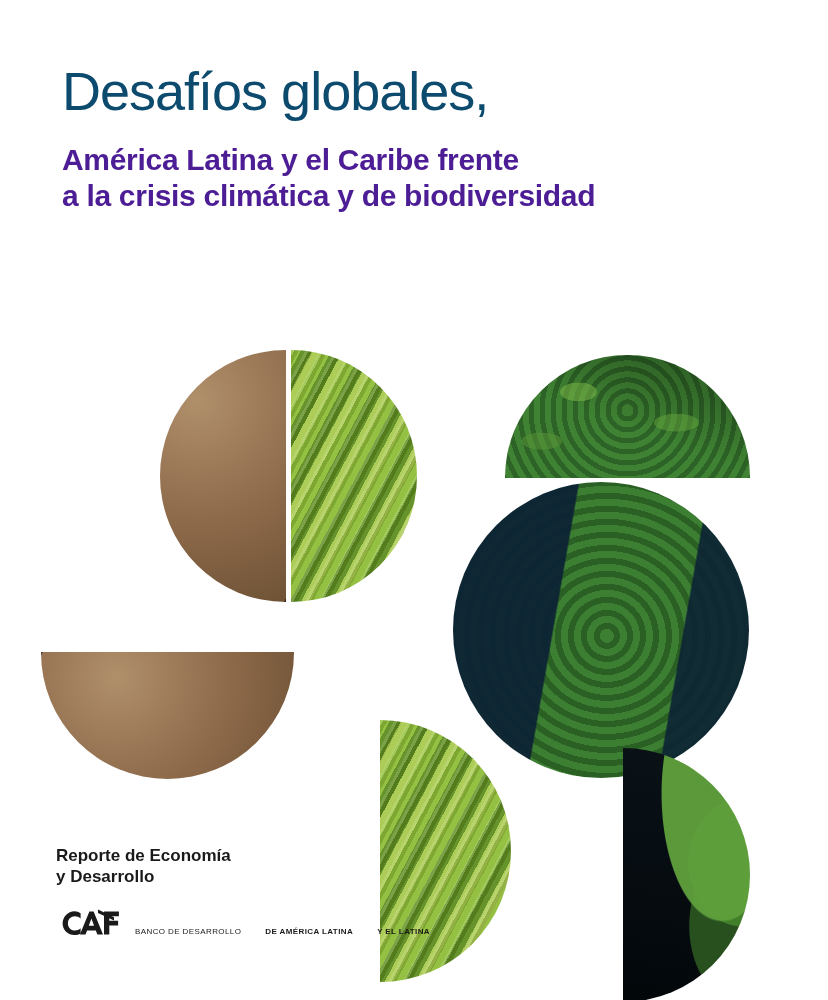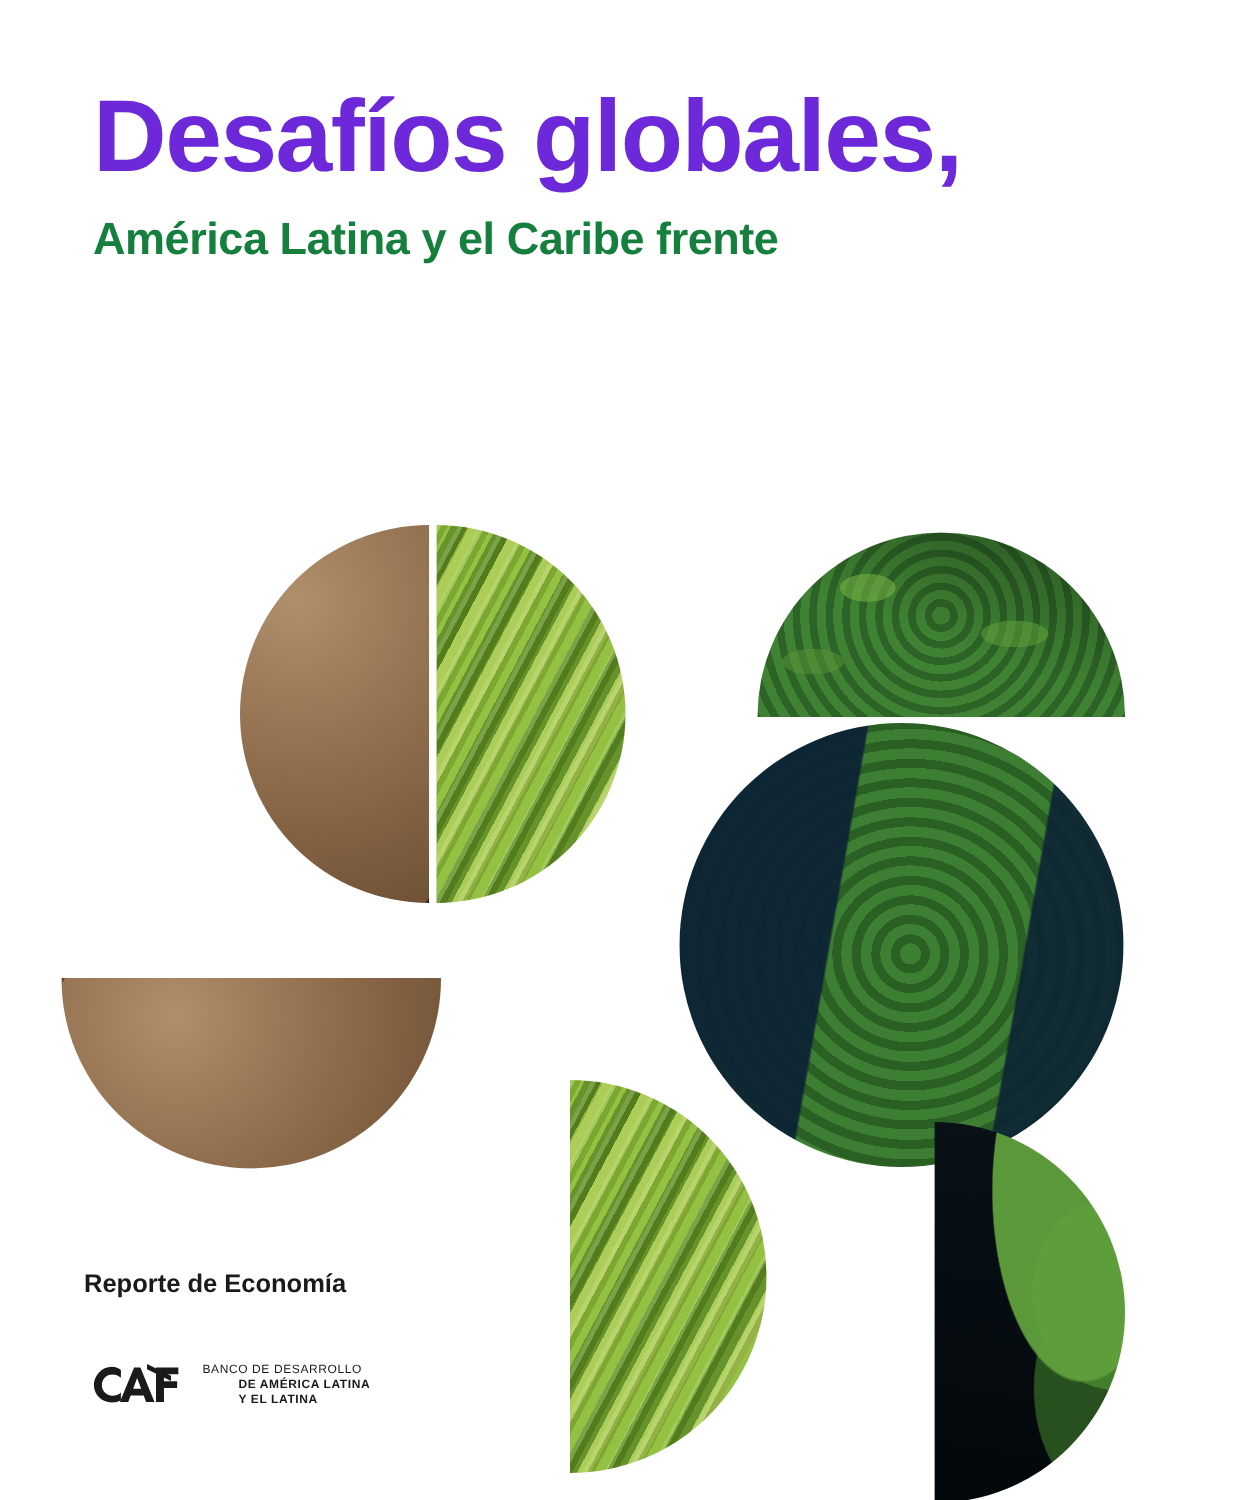--- a/index.html
+++ b/index.html
@@ -23,29 +23,29 @@
   }
 
   
   .title-block {
     position: absolute;
     left: 62px;
     top: 62px;
     width: 720px;
   }
   .title-line {
-    color: #6d28d9;
-    font-weight: bold;
-    font-size: 68px;
+    color: #0c4a6e;
+    font-weight: normal;
+    font-size: 54px;
     line-height: 58px;
     letter-spacing: -1px;
     white-space: nowrap;
   }
   .subtitle-line {
-    color: #15803d;
+    color: #4c1d95;
     font-weight: bold;
     font-size: 30px;
     line-height: 36px;
     letter-spacing: -0.3px;
     white-space: nowrap;
   }
   .subtitle-wrap {
     margin-top: 22px;
   }
 
@@ -163,23 +163,24 @@
     align-items: center;
     gap: 9px;
   }
   .logo-mark {
     width: 68px;
     height: 30px;
     position: relative;
   }
   .logo-text {
     display: flex;
-    flex-direction: column;
+    flex-direction: row;
     justify-content: center;
     line-height: 10px;
+    margin-top: 18px;
   }
   .logo-text .l1 {
     font-size: 8px;
     letter-spacing: 0.4px;
     color: #1a1a1a;
   }
   .logo-text .l2,
   .logo-text .l3 {
     font-size: 8px;
     font-weight: bold;
@@ -190,35 +191,37 @@
 </style>
 </head>
 <body>
 
 <div class="cover">
 
   <div class="title-block">
     <div class="title-line">Desafíos globales,</div>
     <div class="subtitle-wrap">
       <div class="subtitle-line">América Latina y el Caribe frente</div>
+      <div class="subtitle-line">a la crisis climática y de biodiversidad</div>
     </div>
   </div>
 
   <div class="collage">
     <div class="shape tex-cracked" id="shape-cracked-d"></div>
     <div class="shape tex-crops" id="shape-crops-d"></div>
     <div class="shape tex-cracked" id="shape-cracked-half"></div>
     <div class="shape tex-mangrove" id="shape-mangrove-top"></div>
     <div class="shape tex-river" id="shape-river-circle"></div>
     <div class="shape tex-crops" id="shape-crops-half"></div>
     <div class="shape tex-darkwater" id="shape-darkwater"></div>
   </div>
 
   <div class="report-label">
     <div>Reporte de Economía</div>
+    <div>y Desarrollo</div>
   </div>
 
   <div class="logo">
     <div class="logo-mark">
       <svg viewBox="0 0 68 30" width="68" height="30" aria-hidden="true">
         <path d="M16.5 3.2C9.8 3.2 4.6 9.2 4.6 15.4c0 6.4 5.2 11.6 11.9 11.6 2.2 0 4.3-.5 6.1-1.5v-5.2c-1.5 1.4-3.5 2.2-5.7 2.2-4 0-7-3.1-7-7.1s3-7.1 7-7.1c2.2 0 4.2.8 5.7 2.2V5.3c-1.8-1.4-3.9-2.1-6.1-2.1z" fill="#1a1a1a"></path>
         <path d="M35.6 3.6h-4.2L21.9 26.6h5.6l1.6-4.2h8.7l1.6 4.2h5.6L35.6 3.6zm-4.8 14.2l2.6-7.2 2.7 7.2h-5.3z" fill="#1a1a1a"></path>
         <path d="M46 3.6v23h5.3v-9.2h8.8v-4.6h-8.8V8.2h9.6V3.6H46z" fill="#1a1a1a"></path>
         <path d="M40 1.4l16 7.8v3.4L40 4.9z" fill="#1a1a1a"></path>
       </svg>

